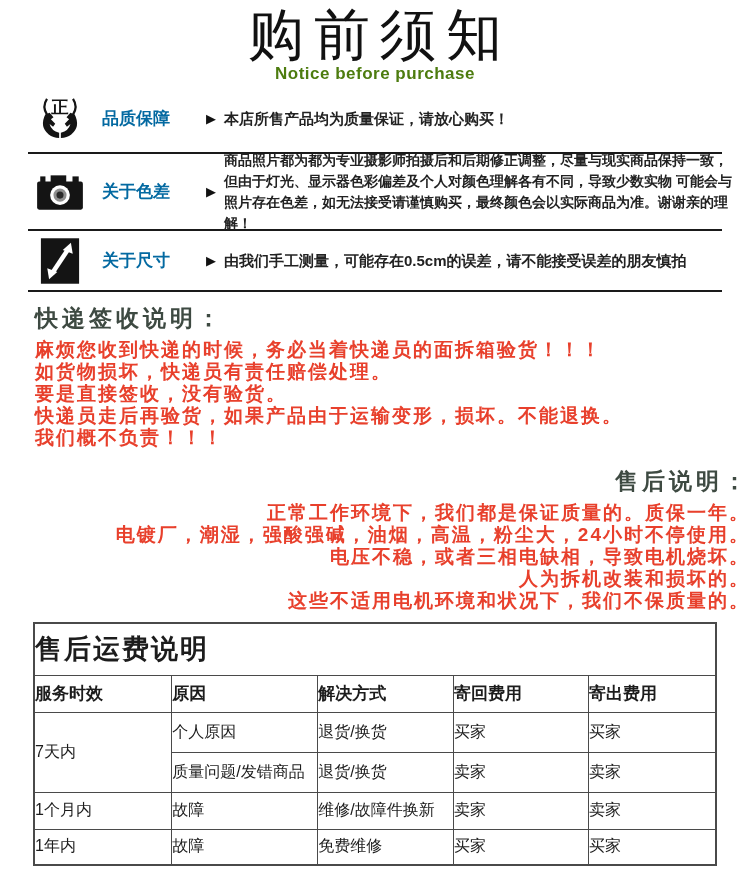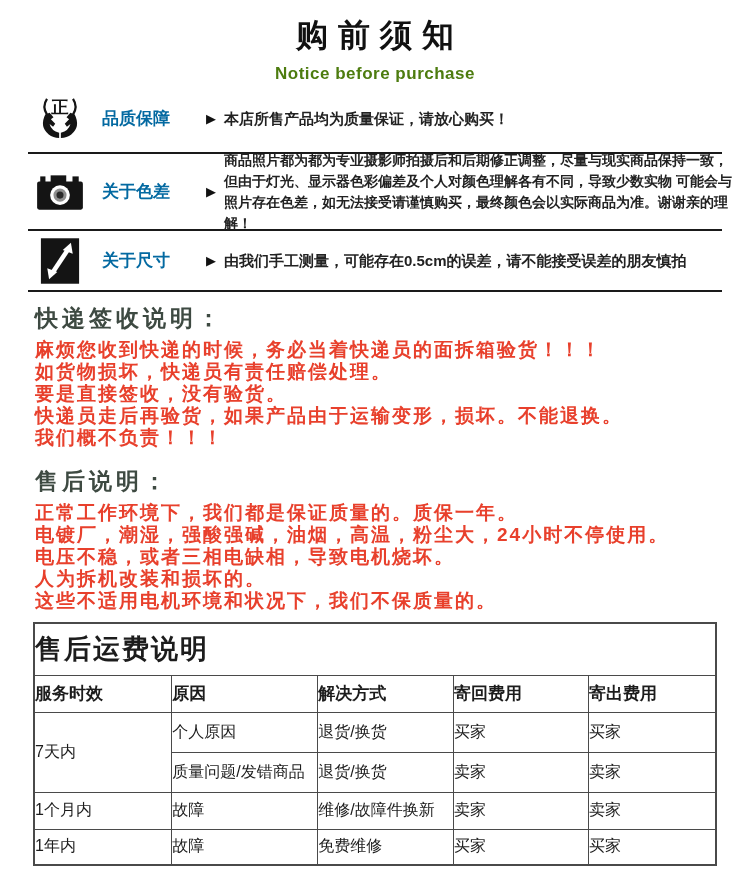--- a/index.html
+++ b/index.html
@@ -1,38 +1,38 @@
 <!DOCTYPE html>
 <html style="--accent-red: #e8402c; --heading-green: #3e4a42; --border-gray: #4a4a4a;"><head>
 <meta charset="utf-8">
 <style>
   * { margin:0; padding:0; box-sizing:border-box; }
   body { background:#fff; font-family:"Liberation Sans", sans-serif; }
   .page { width:750px; height:879px; background:#fff; overflow:hidden; color:#1a1a1a; }
 
   
   .title-block { text-align:center; padding-top:6px; }
-  .main-title { font-size:32px; font-weight:bold; letter-spacing:10px; text-indent:10px; line-height:58px; color:#111; }
+  .main-title { font-size:56px; font-weight:normal; letter-spacing:10px; text-indent:10px; line-height:58px; color:#111; }
   .sub-title { font-size:17px; font-weight:bold; color:#4d7c0f; letter-spacing:0.5px; }
 
   
   .notice-row { display:flex; align-items:center; padding:0 14px 0 32px; }
   .row-1 { height:68px; }
   .row-2 { height:75px; }
   .row-3 { height:59px; }
   .notice-icon { width:56px; flex:none; display:flex; align-items:center; justify-content:center; }
   .notice-label { width:92px; flex:none; font-size:17px; font-weight:bold; margin-left:14px; color:#0369a1; }
   .notice-marker { flex:none; font-size:13px; margin:0 8px 0 12px; color:#111; }
   .notice-text { flex:1; font-size:14px; font-weight:bold; line-height:21px; color:#222; }
   .divider { border-top:2px solid #1a1a1a; margin:0 28px; height:0; }
 
   
   .section { padding-left:35px; }
   .section-delivery { margin-top:12px; }
-  .section-aftersale { margin-top:18px; }
+  .section-aftersale { margin-top:18px;text-align:right; }
   .section-heading { font-size:23px; font-weight:bold; color:var(--heading-green,#3e4a42); letter-spacing:4px; line-height:28px; margin-bottom:7px; }
   .section-line { font-size:19px; font-weight:bold; color:var(--accent-red,#e8402c); letter-spacing:2px; line-height:22px; white-space:nowrap; }
 
   
   .freight-wrap { margin:10px 33px 0; }
   table.freight { width:100%; border-collapse:collapse; border:2px solid var(--border-gray,#4a4a4a); table-layout:fixed; }
   table.freight th, table.freight td { border:1px solid var(--border-gray,#4a4a4a); text-align:left; vertical-align:middle; color:#1c1c1c; }
   .tbl-title th { font-size:27px; font-weight:bold; height:52px; letter-spacing:2px; }
   .tbl-head th { font-size:17px; font-weight:bold; height:37px; }
   tbody td { font-size:16px; font-weight:normal; }

